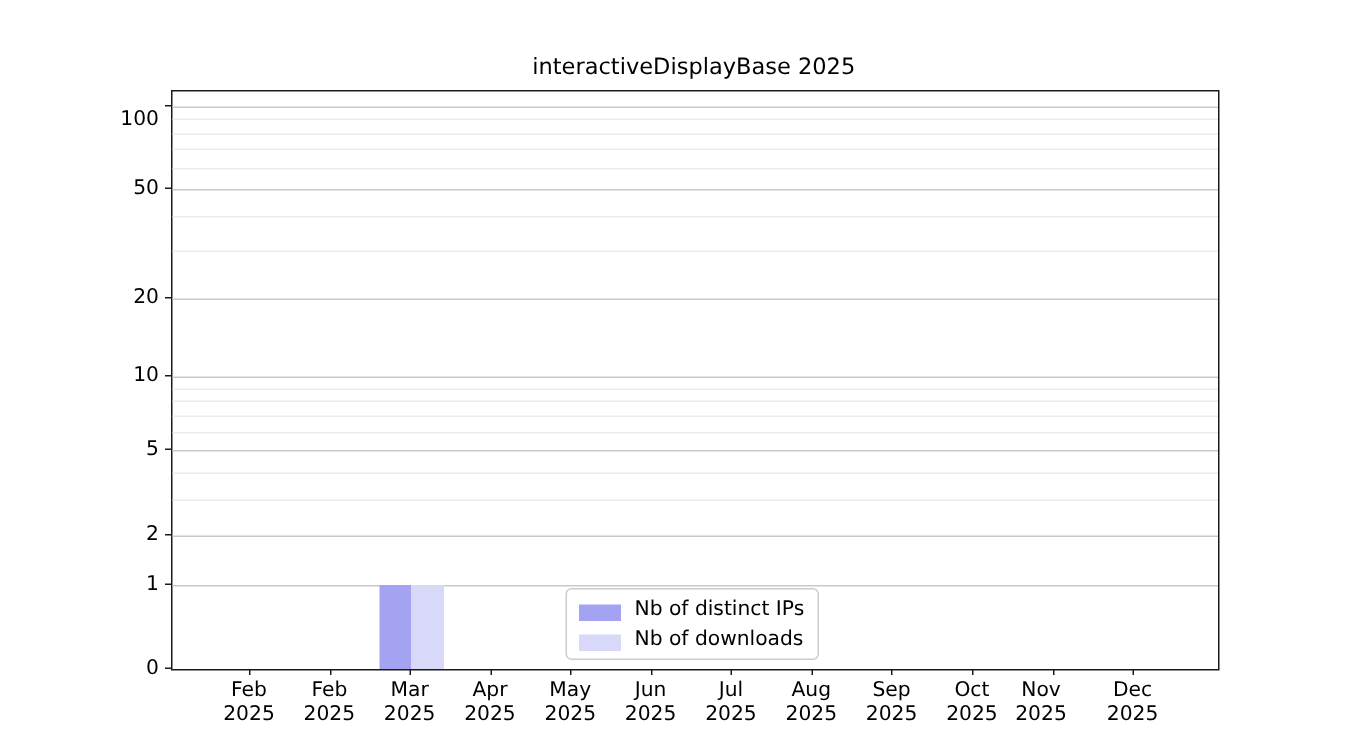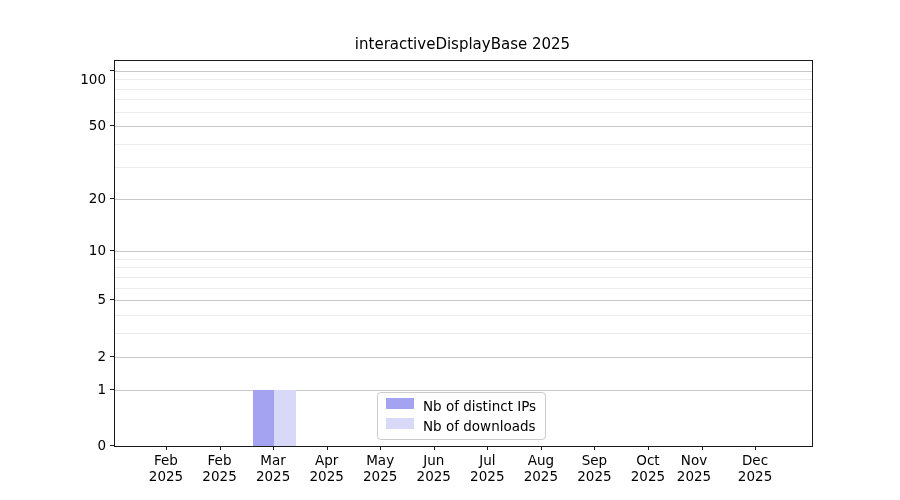--- a/index.html
+++ b/index.html
@@ -81,21 +81,21 @@
     background: rgba(255, 255, 255, 0.9);
     border: 1px solid #cccccc;
     border-radius: 4px;
     padding: 5px 9px 5px 8px;
     display: flex;
     flex-direction: column;
     gap: 4px;
   }
   .legend-row {
     display: flex;
-    align-items: flex-start;
+    align-items: flex-end;
     gap: 9px;
   }
   .legend-swatch {
     display: inline-block;
     width: 28px;
     height: 11px;
   }
   .legend-label {
     font-size: 13.5px;
     color: #000000;

